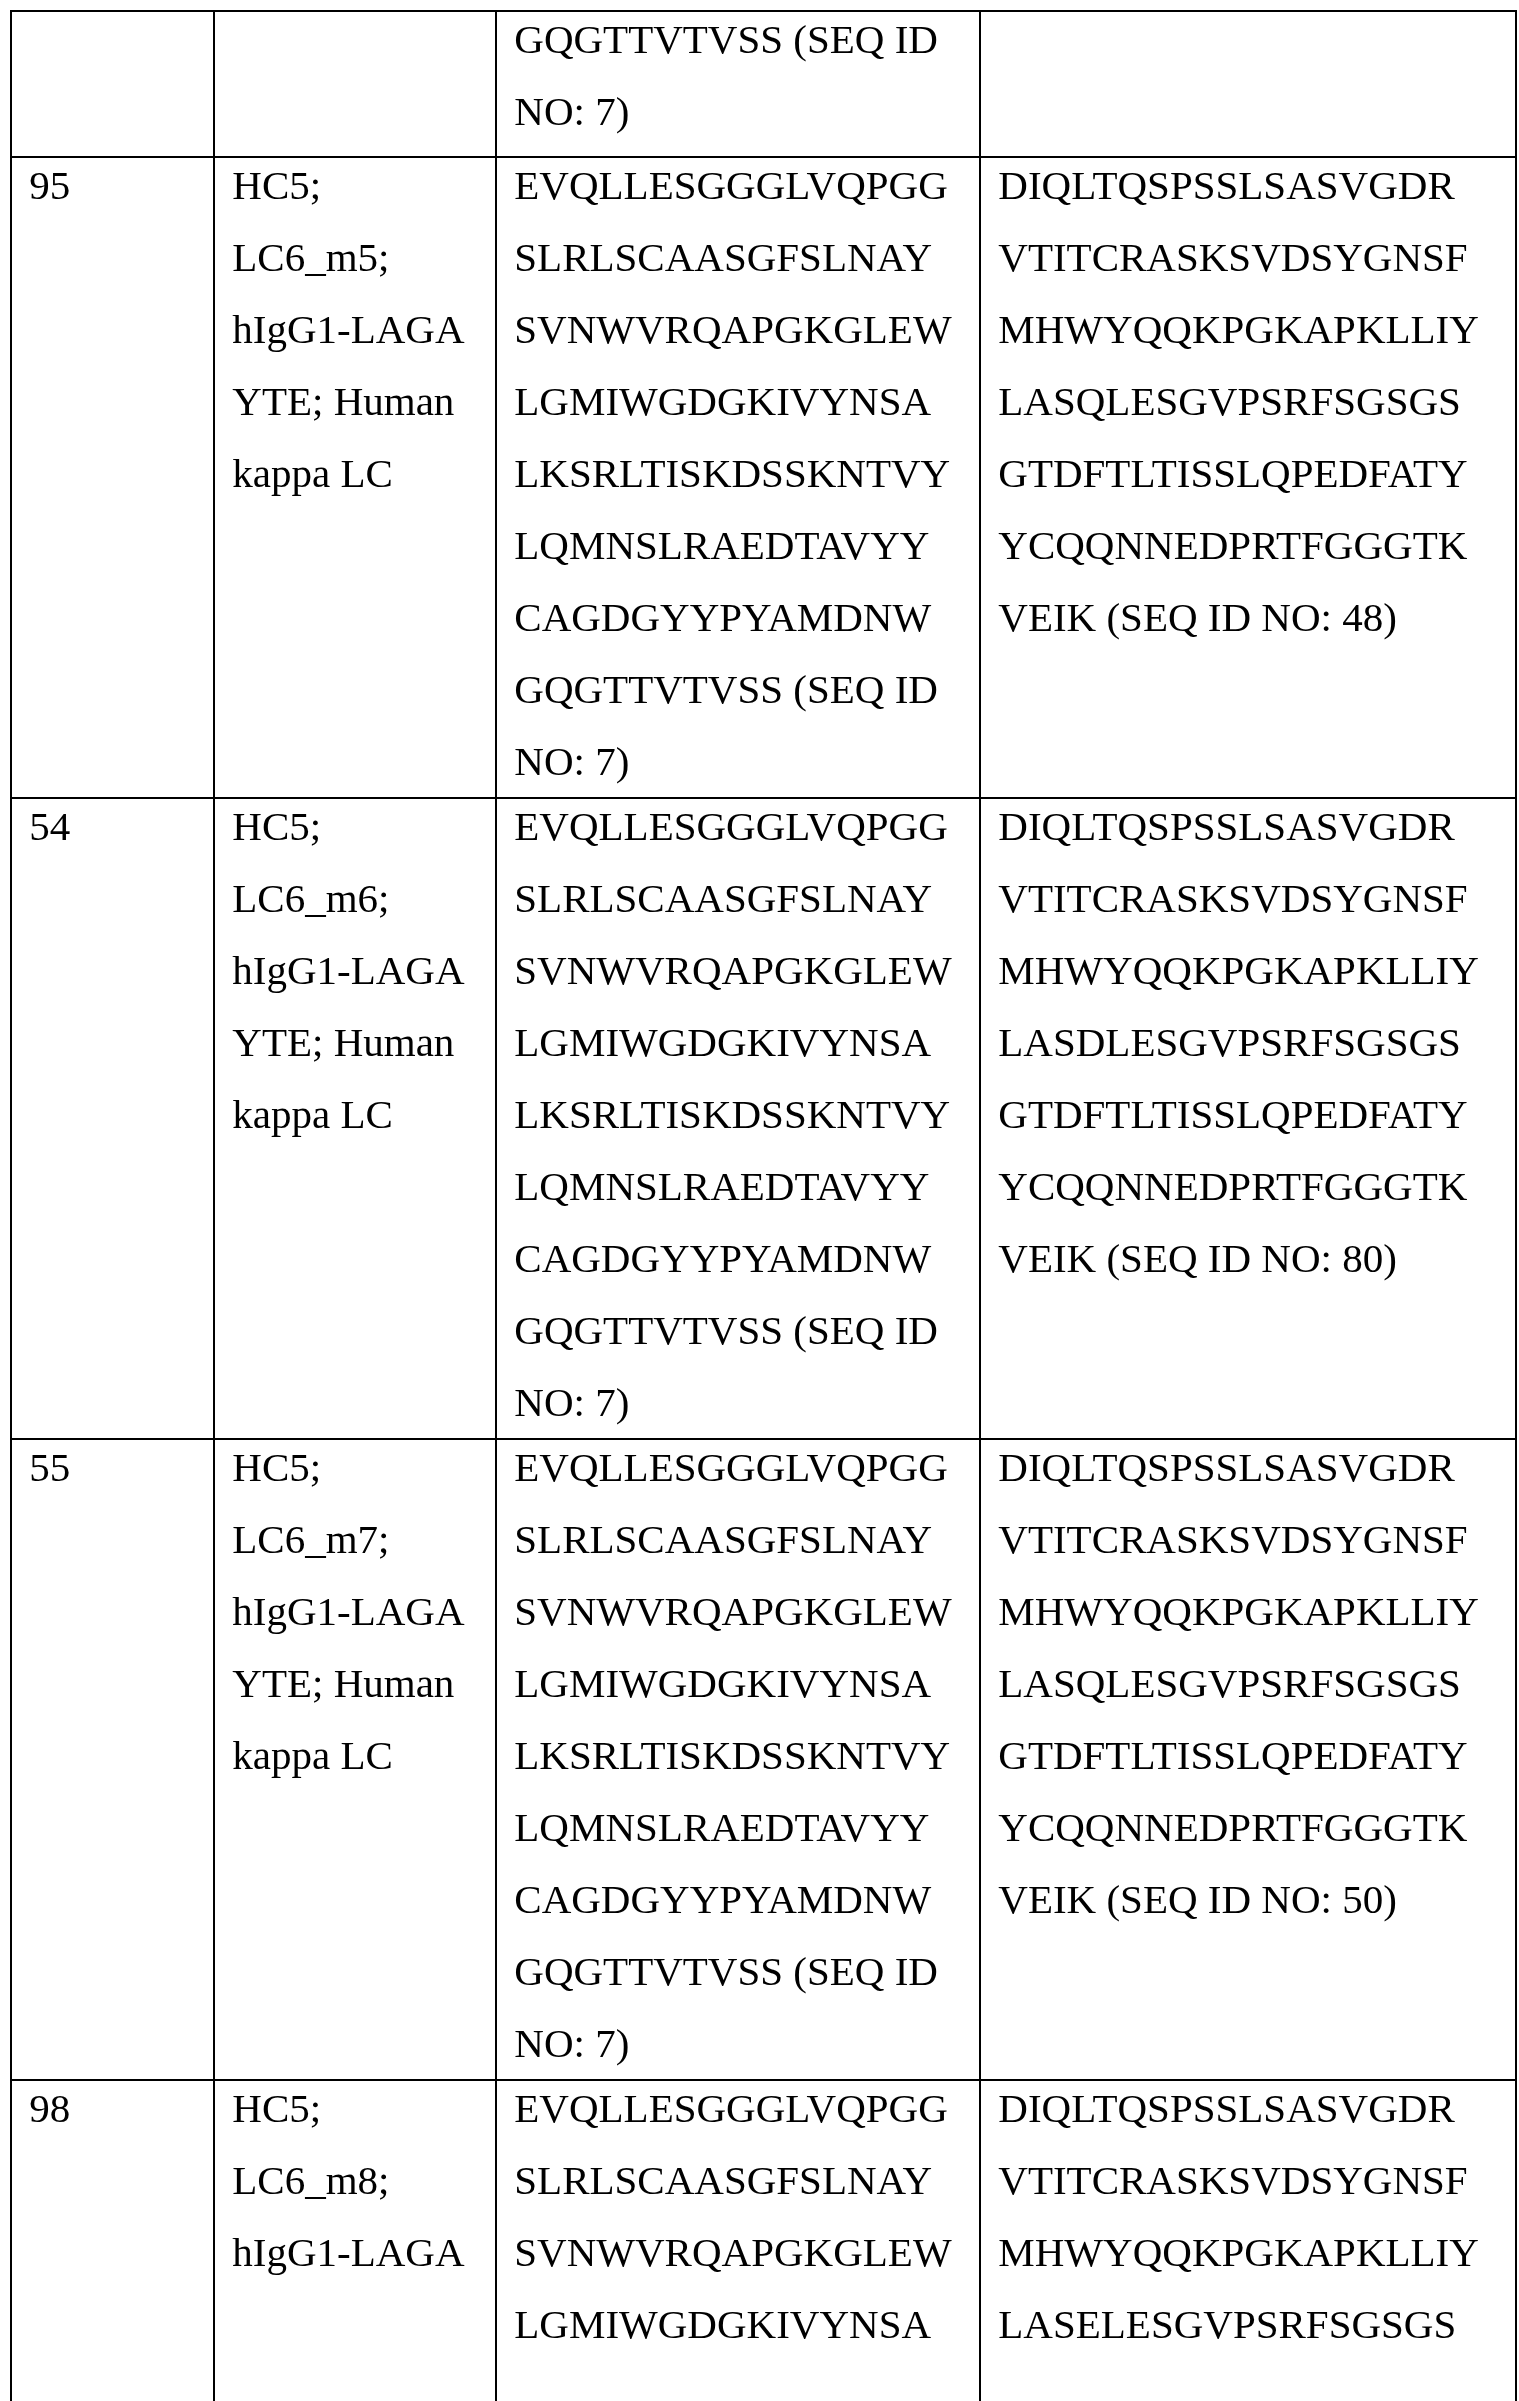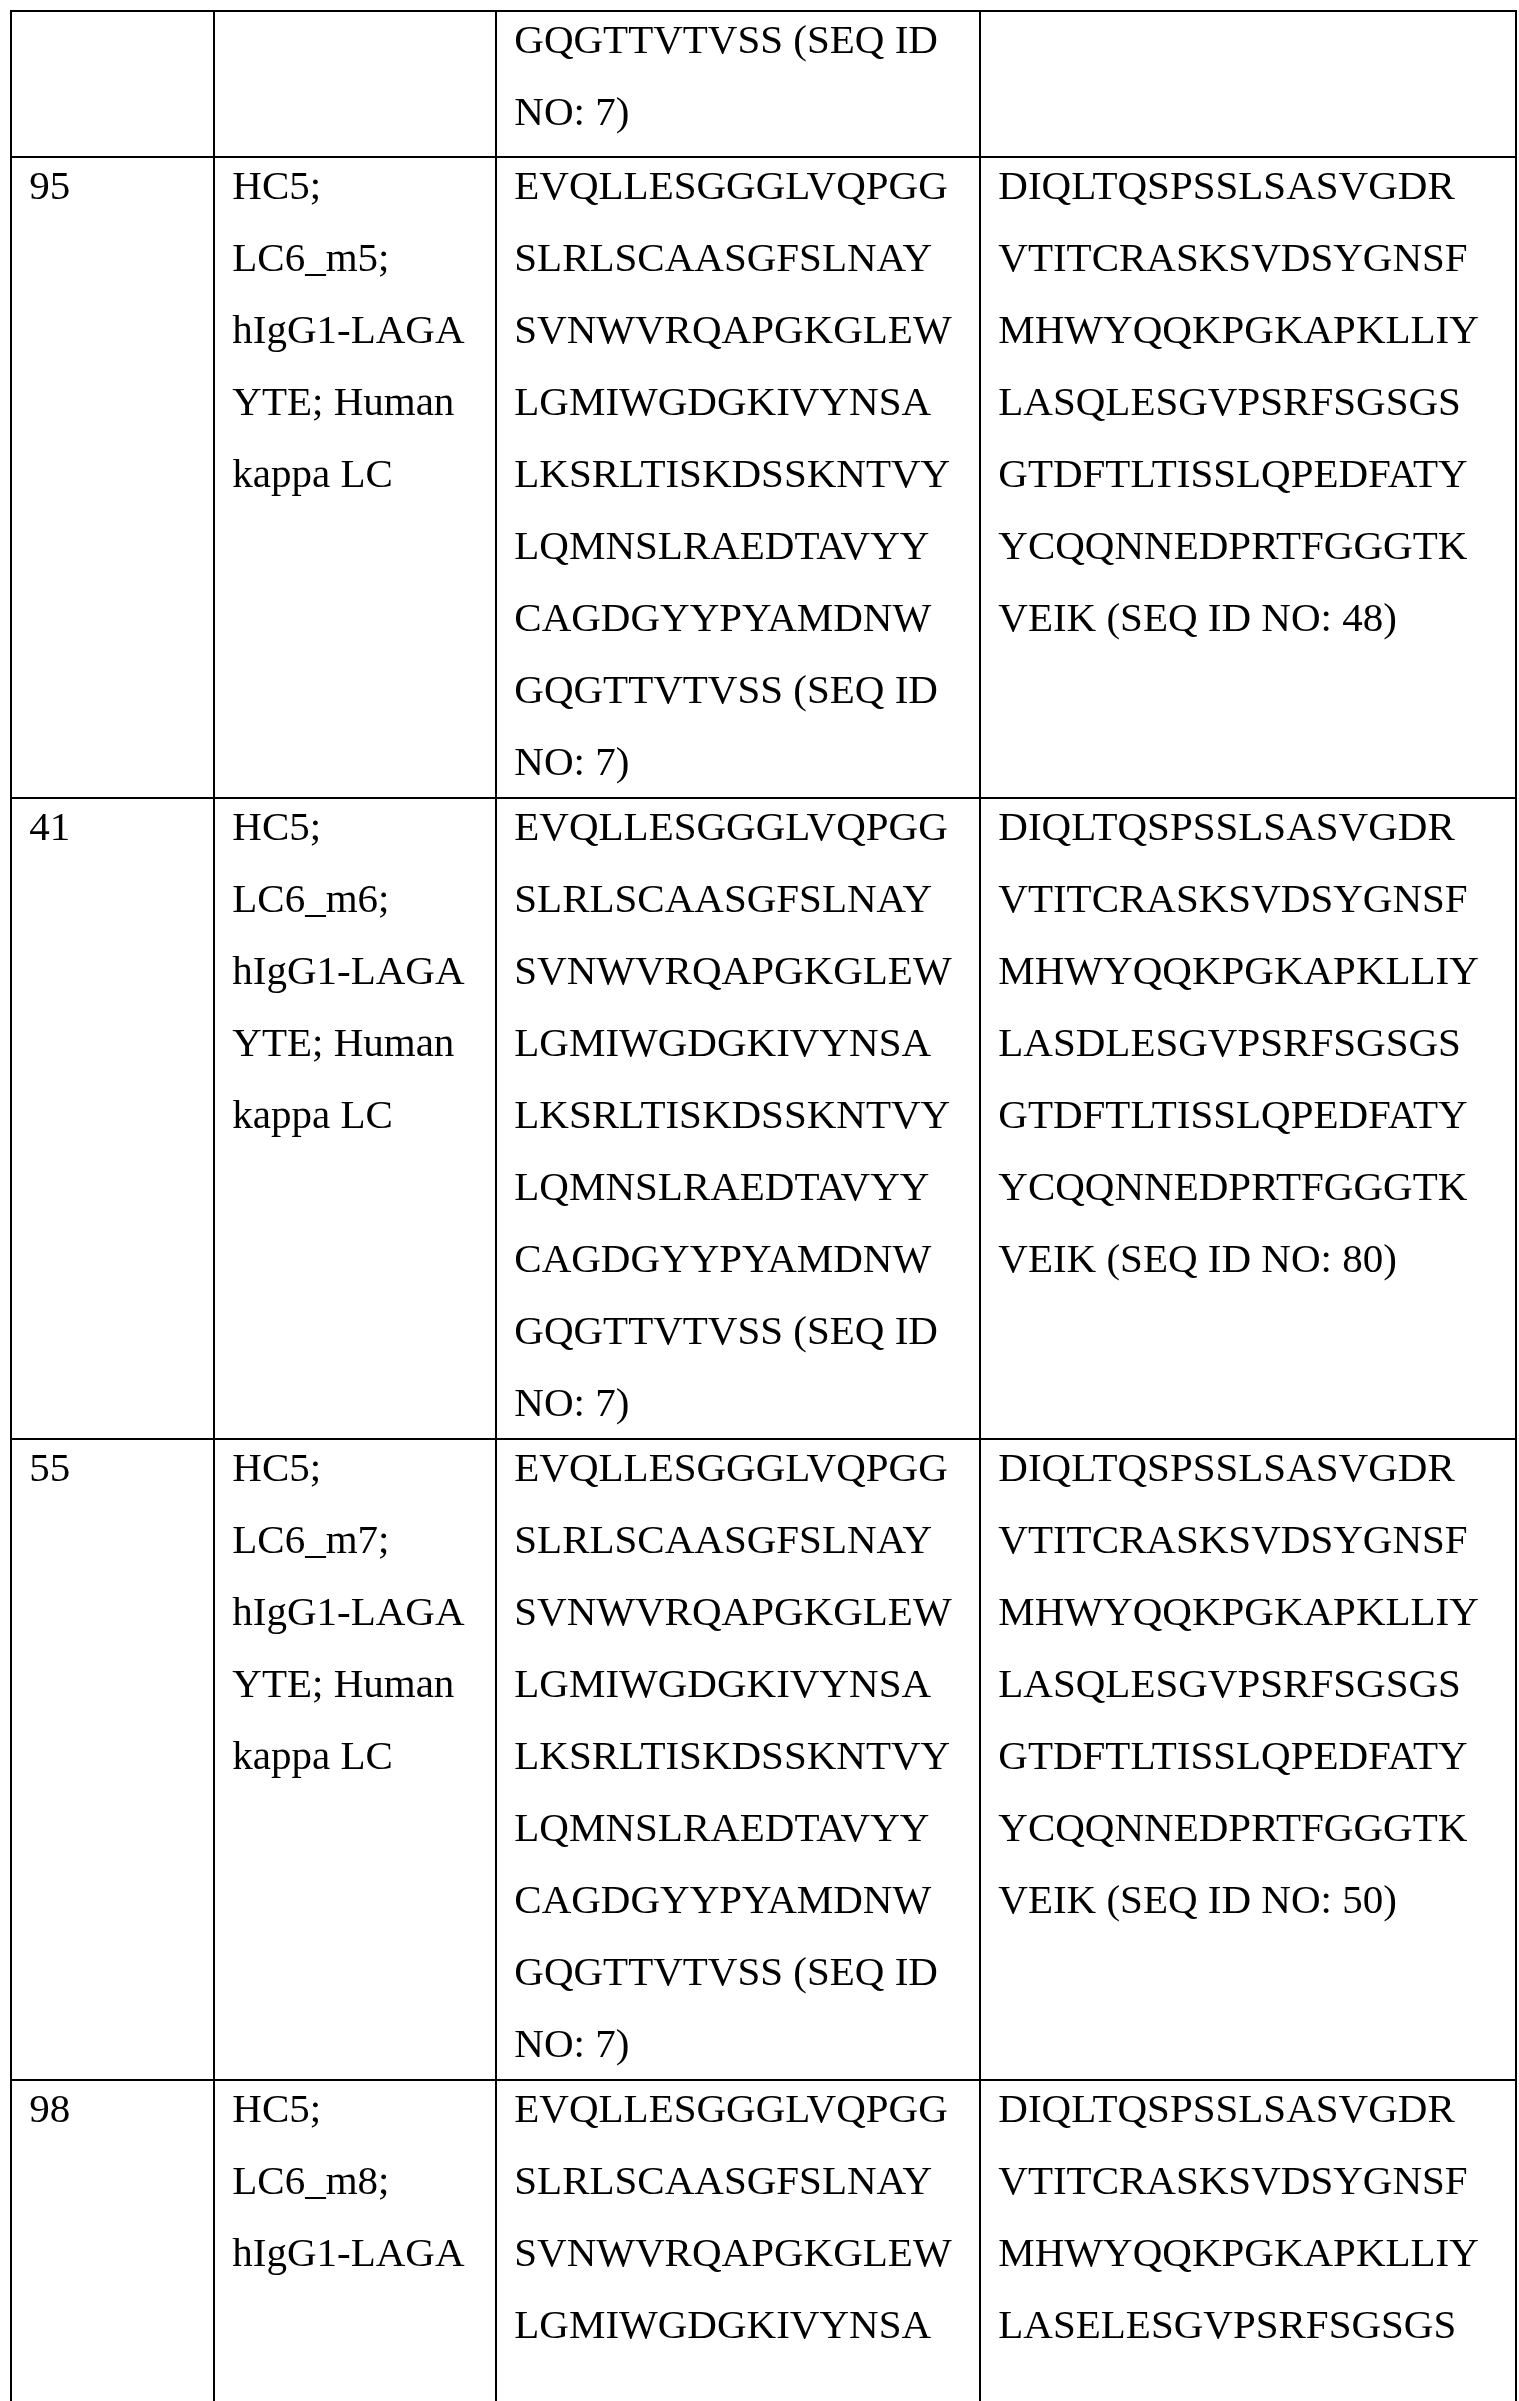--- a/index.html
+++ b/index.html
@@ -119,21 +119,21 @@
         <span class="line">GTDFTLTISSLQPEDFATY</span>
         <span class="line">YCQQNNEDPRTFGGGTK</span>
         <span class="line">VEIK (SEQ ID NO: 48)</span>
       </div>
         </td>
     </tr>
 
     <tr class="row-full">
       <td>
           <div class="cell-inner">
-            <span class="line">41</span>
+            <span class="line">54</span>
           </div>
         </td>
       <td>
           <div class="cell-inner">
         <span class="line">HC5;</span>
         <span class="line">LC6_m6;</span>
         <span class="line">hIgG1-LAGA</span>
         <span class="line">YTE; Human</span>
         <span class="line">kappa LC</span>
       </div>

